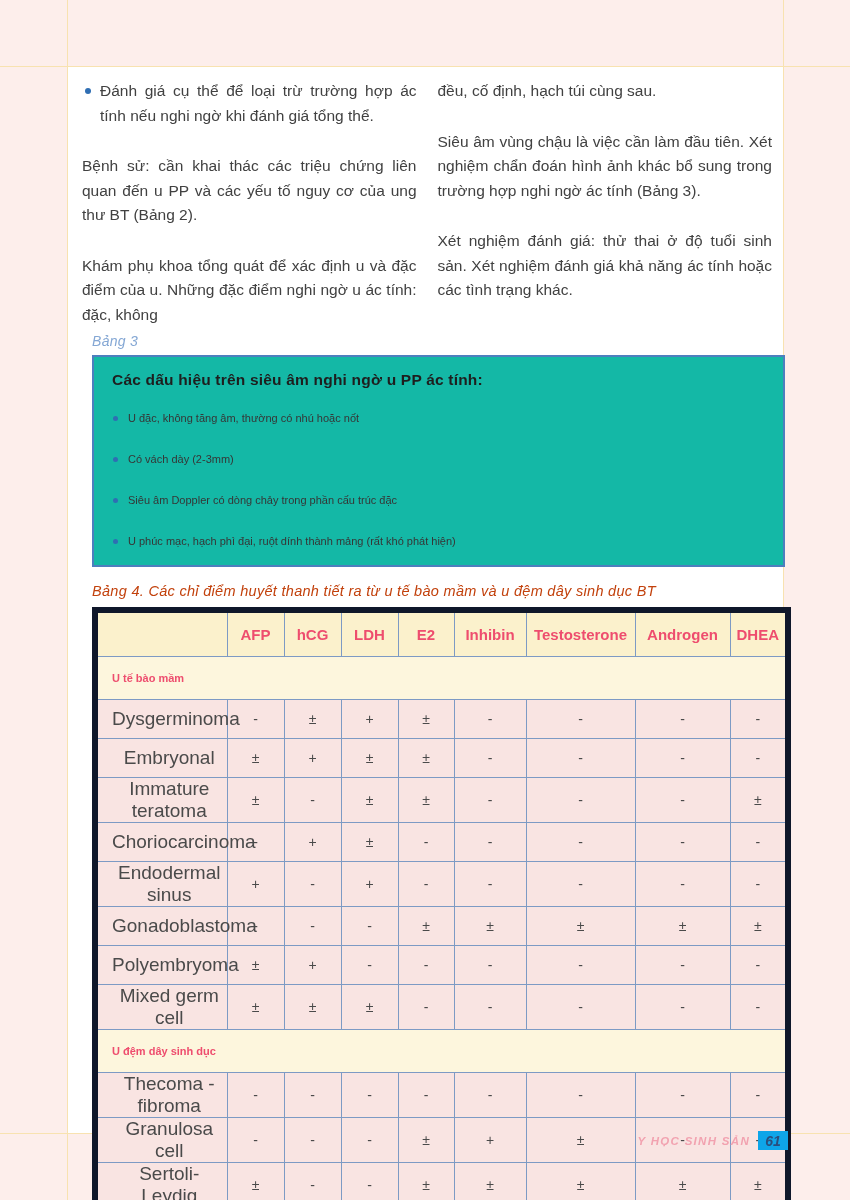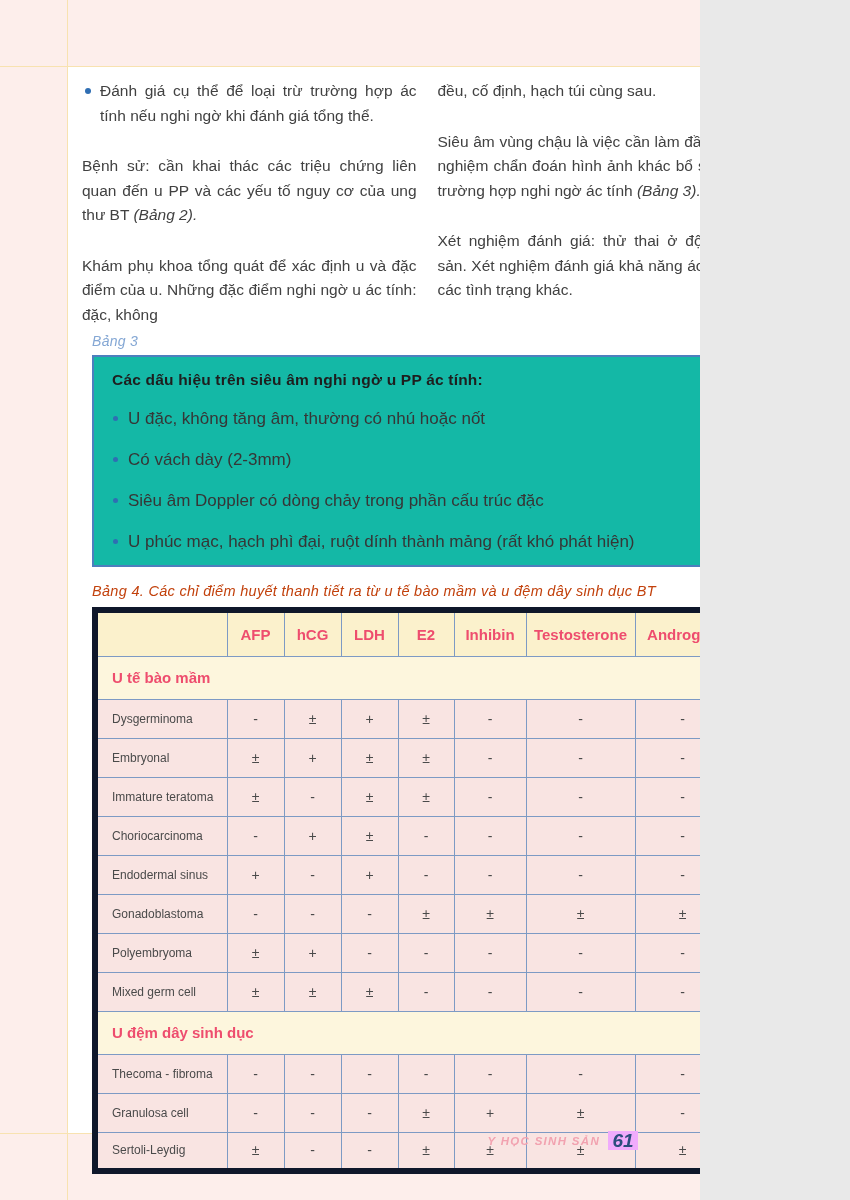--- a/index.html
+++ b/index.html
@@ -1,19 +1,19 @@
 <!DOCTYPE html>
 <html><head>
 <meta charset="utf-8">
 <style>
   * { margin: 0; padding: 0; box-sizing: border-box; }
   html, body { background: #e9e9e9; }
   .page {
     position: relative;
-    width: 700px; height: 1200px;
+    width: 850px; height: 1200px;
     background: #fdeeeb;
     font-family: "Liberation Sans", "DejaVu Sans", sans-serif;
     color: #414141;
     overflow: hidden;
   }
   .guide { position: absolute; background: #f8e2b0; z-index: 1; }
   .guide.v { width: 1px; height: 100%; top: 0; }
   .guide.h { height: 1px; width: 100%; left: 0; }
 
   .content {
@@ -35,21 +35,21 @@
     color: #414141;
     margin-bottom: 26px;
   }
   .col p:last-child { margin-bottom: 0; }
   .bullet-item { position: relative; padding-left: 18px; }
   .bullet-item .dot {
     position: absolute; left: 3px; top: 9px;
     width: 6px; height: 6px; border-radius: 50%;
     background: #2f6eb3;
   }
-  .ref-italic { font-style: italic; }
+  .ref-italic { }
 
   
   .tbl-label {
     margin: 6px 0 6px 10px;
     font-size: 14px; font-style: italic;
     color: #84a7d4;
     letter-spacing: 0.3px;
   }
   .box3 {
     margin-left: 10px;
@@ -61,21 +61,21 @@
   .box3-title {
     font-size: 15.5px; font-weight: bold; color: #1e1e1e;
     margin-bottom: 8px;
     letter-spacing: 0.2px;
   }
   .box3 ul { list-style: none; }
   .box3 li {
     position: relative;
     padding-left: 16px;
     margin-top: 18px;
-    font-size: 17px;
+    font-size: 11px;
     line-height: 23px;
     color: #363636;
     text-align: justify;
   }
   .box3 li::before {
     content: '';
     position: absolute; left: 1px; top: 9px;
     width: 5px; height: 5px; border-radius: 50%;
     background: #2f6eb3;
   }
@@ -102,56 +102,56 @@
     background: #fbf1cc;
     color: #ee4d6e;
     font-size: 15px;
     font-weight: bold;
     text-align: center;
   }
   tr.section-row td {
     height: 43px;
     background: #fdf6dd;
     color: #ee4d6e;
-    font-size: 15px;
+    font-size: 11px;
     font-weight: bold;
     text-align: left;
     padding-left: 14px;
   }
   tr.data-row td {
     height: 39px;
     background: #f9e4e2;
     color: #4a4a4a;
     font-size: 14px;
     text-align: center;
   }
   tr.data-row td.name {
-    text-align: left;
+    text-align: center;
     padding-left: 14px;
-    font-size: 12px;
+    font-size: 19px;
   }
 
   
   .footer {
     position: absolute;
     top: 1131px; right: 62px;
     display: flex; align-items: center; gap: 8px;
     z-index: 3;
     font-style: italic;
   }
   .footer-journal {
     color: #f2a2b0;
     font-size: 11.5px;
     font-weight: bold;
     letter-spacing: 1.3px;
   }
   .footer-badge {
-    background: #f0abfc;
+    background: #0ea5e9;
     color: #2a4d7d;
-    font-size: 19px;
+    font-size: 14px;
     font-weight: bold;
     width: 30px; height: 19px;
     display: flex; align-items: center; justify-content: center;
   }
 </style>
 </head>
 <body>
 
 <div class="page">
 

